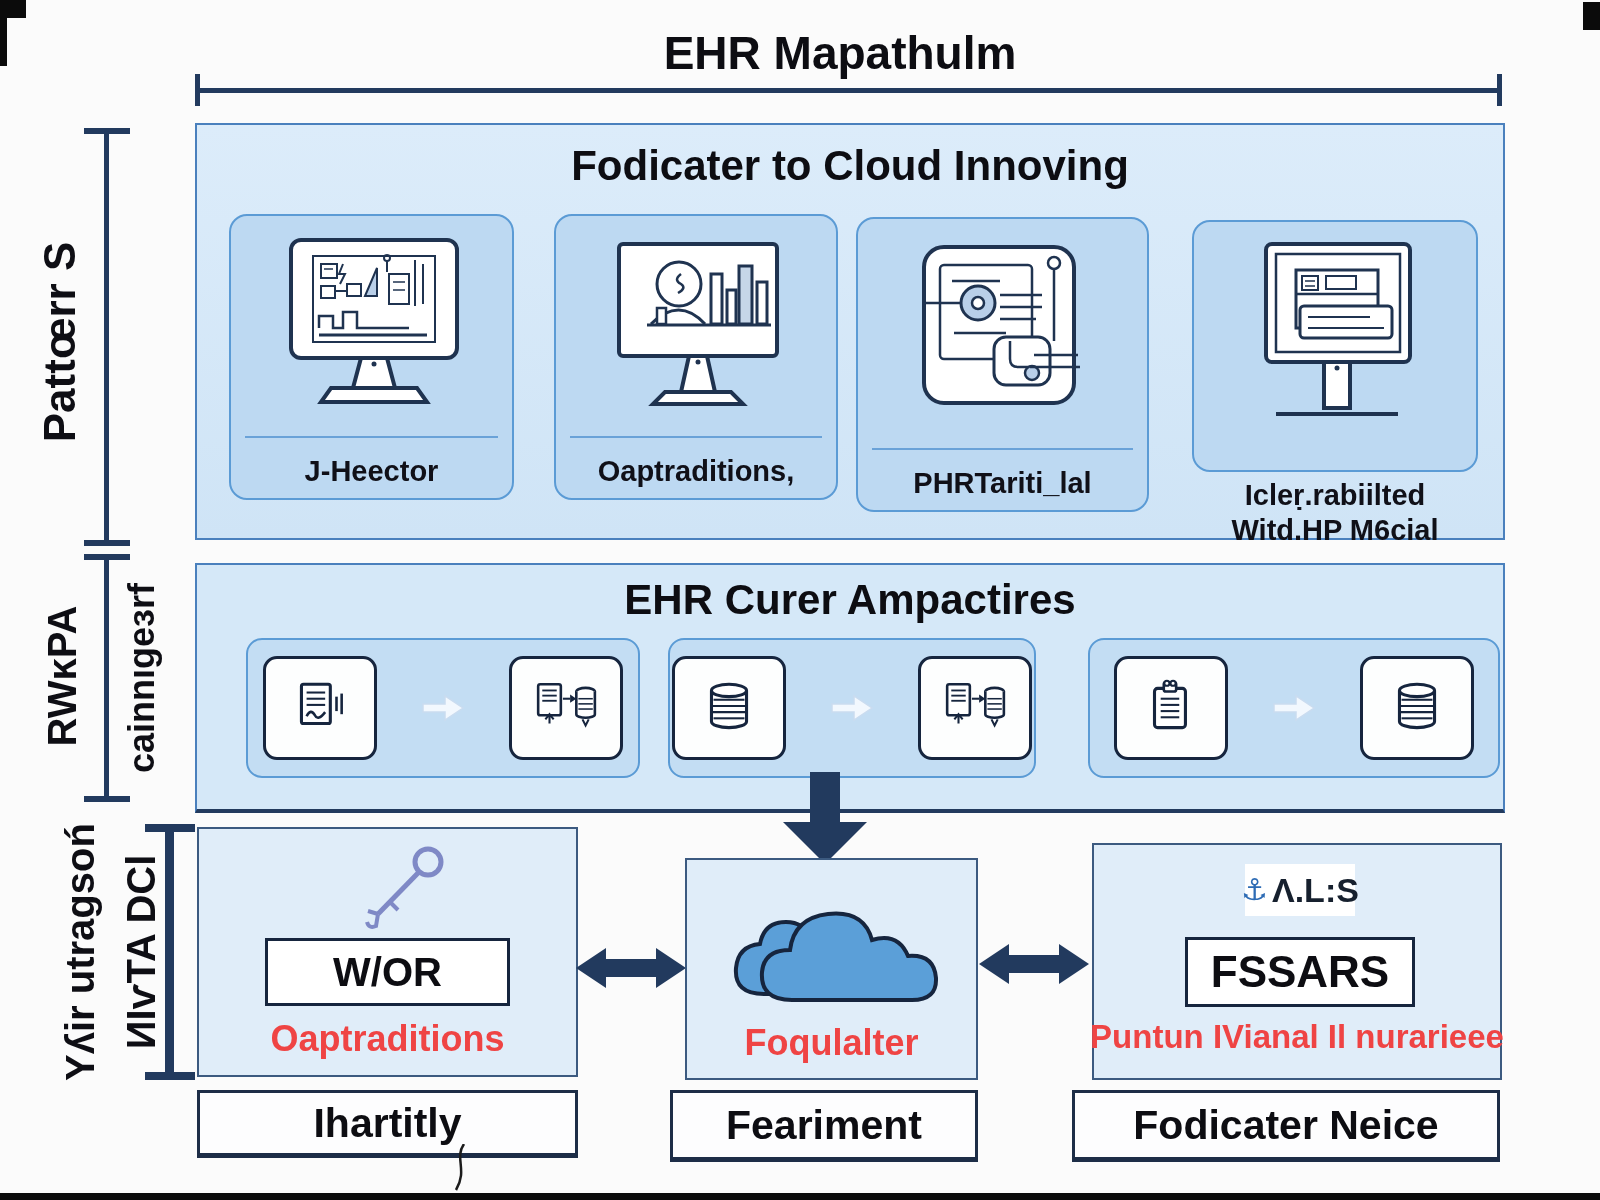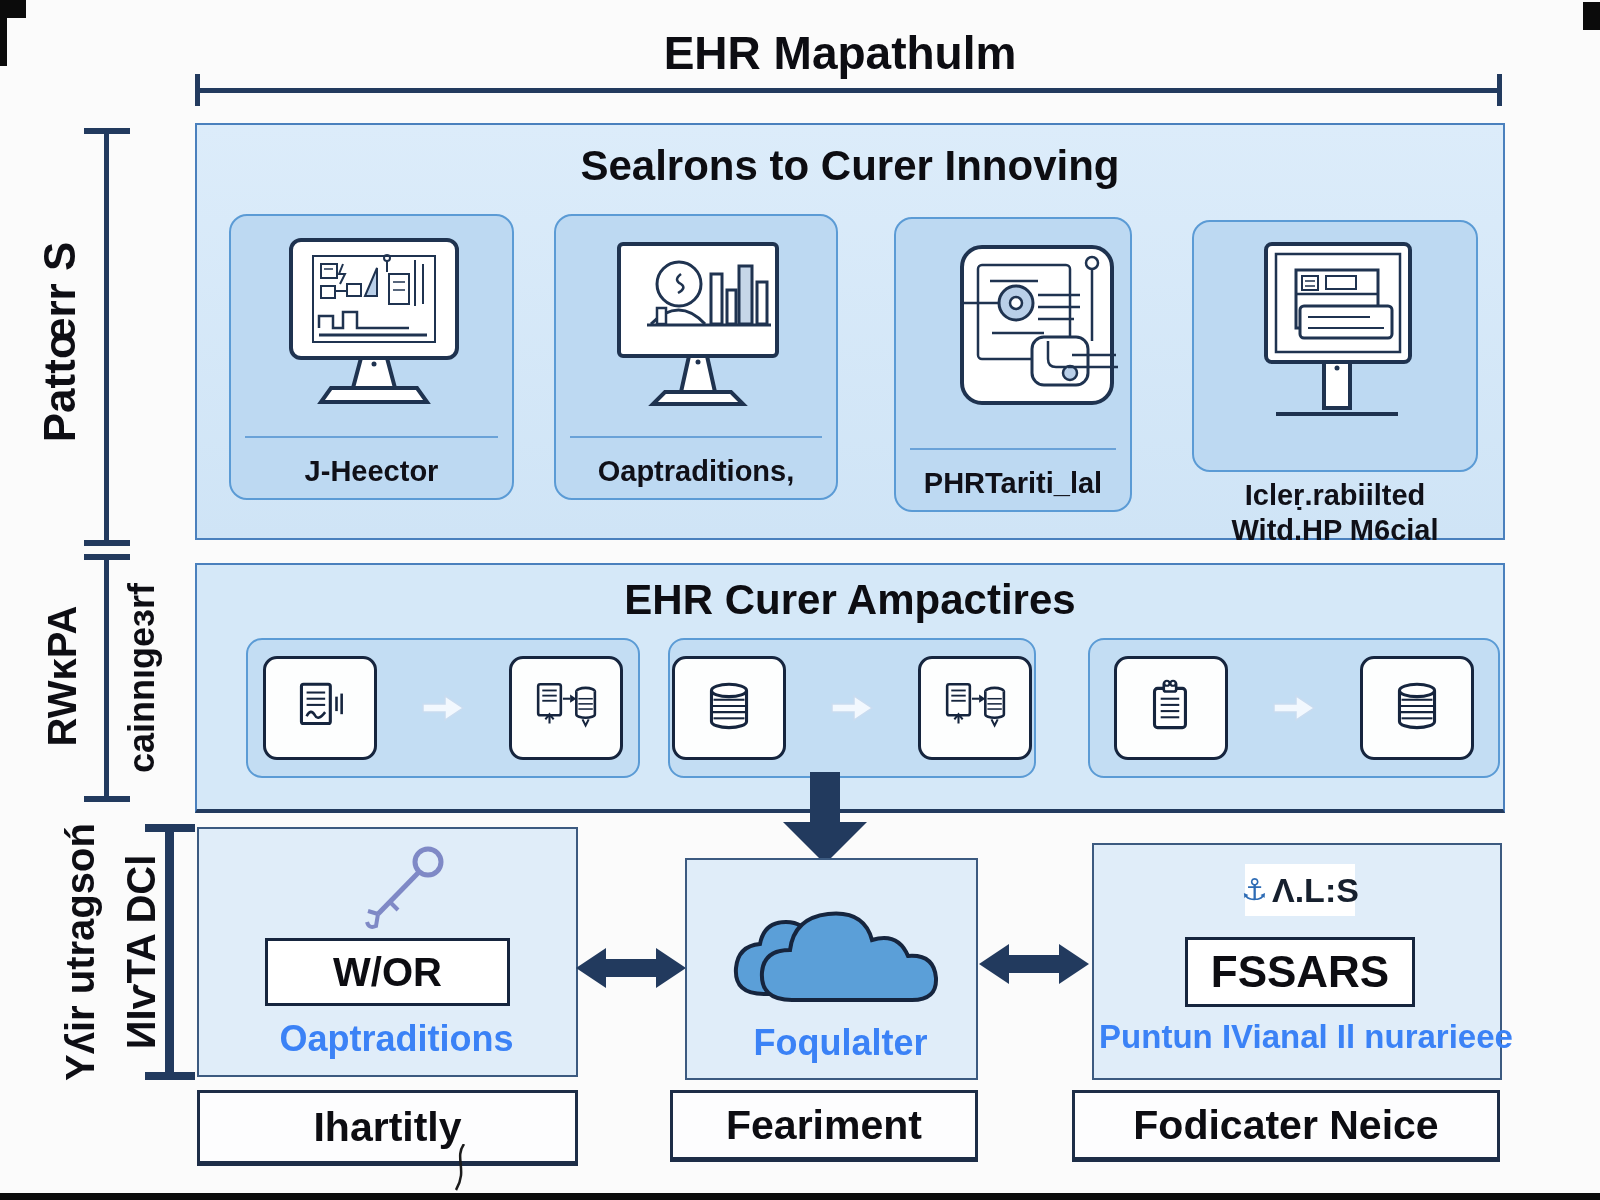--- a/index.html
+++ b/index.html
@@ -9,21 +9,21 @@
   .rot{position:absolute;white-space:nowrap;transform:translate(-50%,-50%) rotate(-90deg);color:#0e0e14;font-weight:700;}
   .navy{background:#223a5e;}
   .section{position:absolute;border:2px solid #4a80bd;background:linear-gradient(180deg,#dcecfa,#cfe4f6);box-sizing:border-box;}
   .card{position:absolute;border:2px solid #5b9bd5;background:#bdd9f2;border-radius:18px;box-sizing:border-box;}
   .card-caption{position:absolute;left:14px;right:14px;bottom:10px;border-top:2px solid #6aa2d8;padding-top:17px;text-align:center;font-size:29px;font-weight:600;color:#101018;}
   .group{position:absolute;border:2px solid #5b9bd5;background:#c3ddf3;border-radius:16px;box-sizing:border-box;display:flex;align-items:center;justify-content:center;gap:44px;}
   .tile{width:108px;height:98px;background:#fdfefe;border:3.5px solid #16253e;border-radius:14px;display:flex;align-items:center;justify-content:center;}
   .bbox{position:absolute;background:#e0edf9;border:2px solid #3c5a80;box-sizing:border-box;}
   .wlabel{position:absolute;background:#ffffff;border:3px solid #16253e;box-sizing:border-box;display:flex;align-items:center;justify-content:center;font-weight:700;color:#0d0d12;}
   .flabel{position:absolute;background:#fdfdfe;border:3px solid #1d2d47;border-bottom-width:5px;box-sizing:border-box;display:flex;align-items:center;justify-content:center;font-size:41px;font-weight:700;color:#0d0d12;}
-  .bcap{position:absolute;text-align:center;font-weight:600;color:#3b82f6;padding-left:9px;}
+  .bcap{position:absolute;text-align:center;font-weight:600;color:#ef4444;}
   .line-label{font-size:40px;}
   svg{display:block;}
 </style>
 </head>
 <body>
 
 <div id="stage">
 
   <div class="abs" style="left:0;top:0;width:26px;height:18px;background:#0b0b0b;"></div>
   <div class="abs" style="left:0;top:18px;width:7px;height:48px;background:#0b0b0b;"></div>
@@ -46,21 +46,21 @@
   <div class="rot line-label" style="left:62px;top:676px;">RWĸPA</div>
   <div class="rot" style="left:142px;top:678px;font-size:36px;">cainnıgeɜrf</div>
 
   <div class="abs navy" style="left:165px;top:828px;width:9px;height:252px;"></div>
   <div class="abs navy" style="left:145px;top:824px;width:50px;height:8px;"></div>
   <div class="abs navy" style="left:145px;top:1072px;width:50px;height:8px;"></div>
   <div class="rot line-label" style="left:80px;top:952px;">Yʎir utragsoń</div>
   <div class="rot line-label" style="left:141px;top:952px;">ИIѵTA DCl</div>
 
   <div class="section" style="left:195px;top:123px;width:1310px;height:417px;"></div>
-  <div class="abs" style="left:195px;top:142px;width:1310px;text-align:center;font-size:42px;font-weight:700;color:#0d0d12;">Sealrons to Curer Innoving</div>
+  <div class="abs" style="left:195px;top:142px;width:1310px;text-align:center;font-size:42px;font-weight:700;color:#0d0d12;">Fodicater to Cloud Innoving</div>
 
   <div class="card" style="left:229px;top:214px;width:285px;height:286px;">
     <span class="abs" style="left:38px;top:14px;">
       <svg width="210" height="190" viewBox="0 0 210 190" fill="none" stroke="#1f3350" stroke-width="4">
         <rect x="22" y="10" width="166" height="118" rx="10" fill="#ffffff"></rect>
         <rect x="44" y="26" width="122" height="86" stroke-width="2" fill="#ffffff"></rect>
         <rect x="52" y="34" width="16" height="14" stroke-width="2"></rect>
           <line x1="55" y1="39" x2="64" y2="39" stroke-width="1.5"></line>
         <rect x="52" y="56" width="14" height="12" stroke-width="2"></rect>
         <rect x="78" y="54" width="14" height="12" stroke-width="2"></rect>
@@ -98,21 +98,21 @@
         <rect x="164" y="50" width="10" height="42" stroke-width="3" fill="#ffffff"></rect>
         <line x1="54" y1="93" x2="178" y2="93" stroke-width="3"></line>
         <path d="M96,124 L114,124 L122,160 L88,160 Z" fill="#ffffff"></path>
         <path d="M72,160 L138,160 L150,172 L60,172 Z" fill="#ffffff"></path>
         <circle cx="105" cy="130" r="2.5" fill="#1f3350" stroke="none"></circle>
       </svg>
     </span>
     <div class="card-caption">Oaptraditions,</div>
   </div>
 
-  <div class="card" style="left:894px;top:217px;width:238px;height:295px;">
+  <div class="card" style="left:856px;top:217px;width:293px;height:295px;">
     <span class="abs" style="left:36px;top:18px;">
       <svg width="210" height="190" viewBox="0 0 210 190" fill="none" stroke="#1f3350" stroke-width="4">
         <rect x="30" y="10" width="150" height="156" rx="20" fill="#ffffff"></rect>
         <rect x="46" y="28" width="92" height="94" rx="4" stroke-width="2.5"></rect>
         <line x1="58" y1="44" x2="106" y2="44" stroke-width="2.5"></line>
         <circle cx="84" cy="66" r="17" fill="#b9cfe8" stroke-width="3"></circle>
         <circle cx="84" cy="66" r="6" fill="#ffffff" stroke-width="2.5"></circle>
         <line x1="30" y1="66" x2="67" y2="66" stroke-width="2.5"></line>
         <line x1="106" y1="58" x2="148" y2="58" stroke-width="2.5"></line>
         <line x1="106" y1="70" x2="148" y2="70" stroke-width="2.5"></line>
@@ -315,21 +315,21 @@
   <div class="bbox" style="left:1092px;top:843px;width:410px;height:237px;"></div>
   <div class="abs" style="left:1245px;top:864px;width:110px;height:52px;background:#ffffff;display:flex;align-items:center;justify-content:center;gap:4px;">
     <span style="font-size:30px;color:#2e6cb5;line-height:1;">⚓</span>
     <span style="font-size:34px;font-weight:700;color:#16202e;">Λ.L:S</span>
   </div>
   <div class="wlabel" style="left:1185px;top:937px;width:230px;height:70px;font-size:44px;">
     <span>FSSARS</span>
   </div>
   <div class="bcap" style="left:1082px;top:1018px;width:430px;font-size:33px;">Puntun IVianal Il nurarieee</div>
 
-  <div class="flabel" style="left:197px;top:1090px;width:381px;height:76px;">
+  <div class="flabel" style="left:197px;top:1090px;width:381px;height:68px;">
     <span>Ihartitly</span>
   </div>
   <div class="flabel" style="left:670px;top:1090px;width:308px;height:72px;">
     <span>Feariment</span>
   </div>
   <div class="flabel" style="left:1072px;top:1090px;width:428px;height:72px;">
     <span>Fodicater Neice</span>
   </div>
 
   <span class="abs" style="left:450px;top:1144px;">

